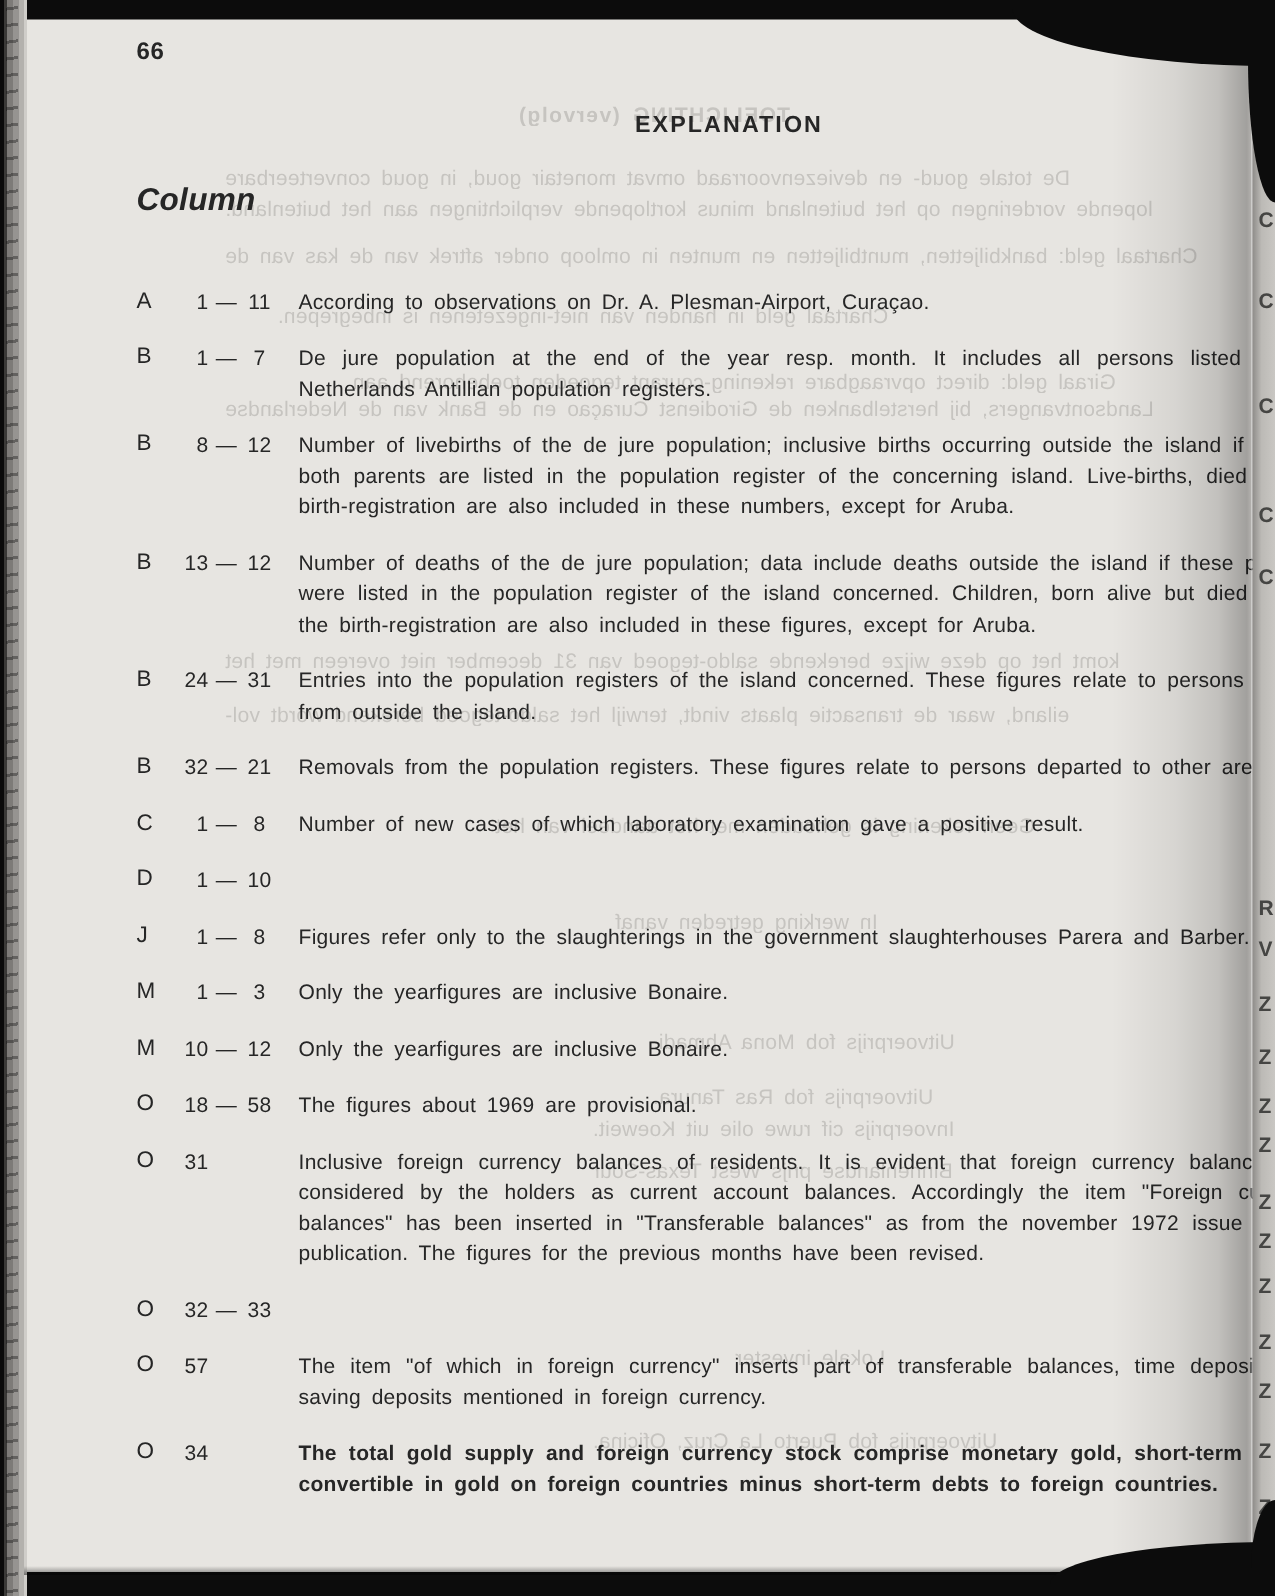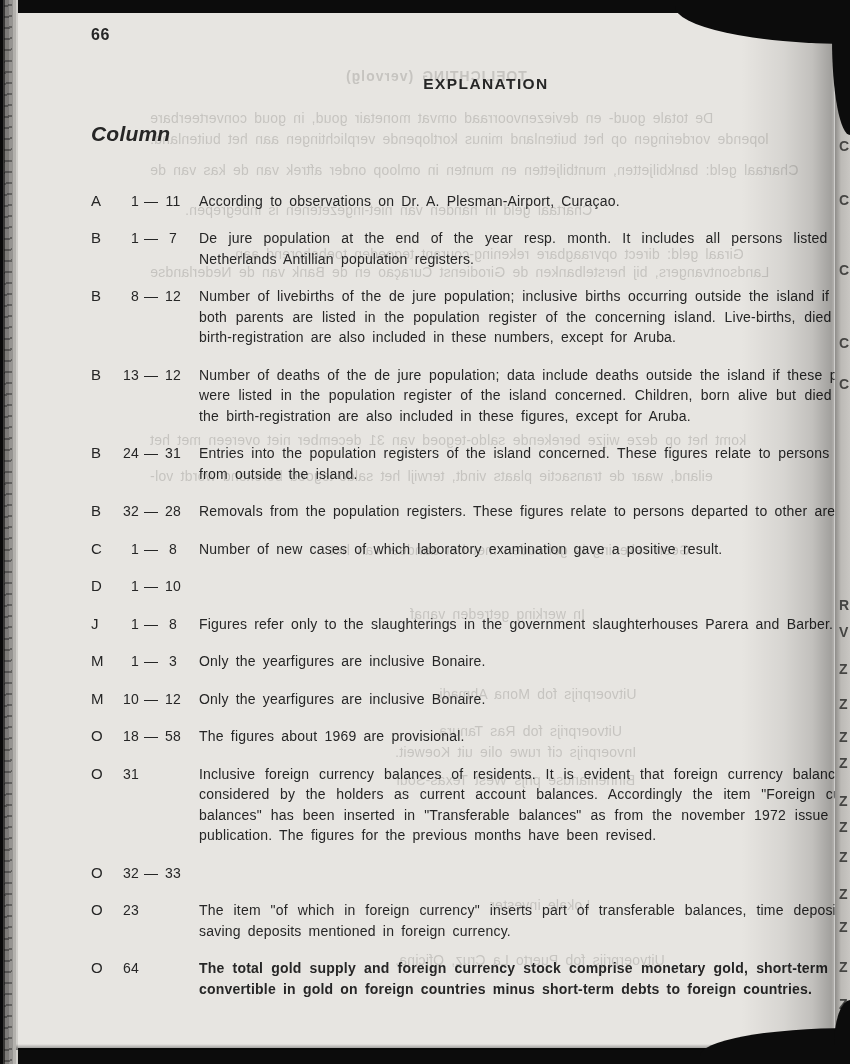--- a/index.html
+++ b/index.html
@@ -172,21 +172,21 @@
     <span class="c-dash">—</span>
     <span class="c-n2">31</span>
     <span class="c-gap"></span>
     <span class="c-text">Entries into the population registers of the island concerned. These figures relate to persons arrived from outside the island.</span>
   </div>
 
   <div class="row">
     <span class="c-letter">B</span>
     <span class="c-n1">32</span>
     <span class="c-dash">—</span>
-    <span class="c-n2">28</span>
+    <span class="c-n2">21</span>
     <span class="c-gap"></span>
     <span class="c-text">Removals from the population registers. These figures relate to persons departed to other areas.</span>
   </div>
 
   <div class="row">
     <span class="c-letter">C</span>
     <span class="c-n1">1</span>
     <span class="c-dash">—</span>
     <span class="c-n2">8</span>
     <span class="c-gap"></span>
@@ -249,30 +249,30 @@
   <div class="row">
     <span class="c-letter">O</span>
     <span class="c-n1">32</span>
     <span class="c-dash">—</span>
     <span class="c-n2">33</span>
     <span class="c-gap"></span>
   </div>
 
   <div class="row">
     <span class="c-letter">O</span>
-    <span class="c-n1">23</span>
+    <span class="c-n1">57</span>
     <span class="c-dash"></span>
     <span class="c-n2"></span>
     <span class="c-gap"></span>
     <span class="c-text">The item "of which in foreign currency" inserts part of transferable balances, time deposits and saving deposits mentioned in foreign currency.</span>
   </div>
 
   <div class="row">
     <span class="c-letter">O</span>
-    <span class="c-n1">64</span>
+    <span class="c-n1">34</span>
     <span class="c-dash"></span>
     <span class="c-n2"></span>
     <span class="c-gap"></span>
     <span class="c-text bold">The total gold supply and foreign currency stock comprise monetary gold, short-term claims convertible in gold on foreign countries minus short-term debts to foreign countries.</span>
   </div>
 </div>
 </div>
 
 <div class="gutter-shade"></div>
 <div class="crease"></div>

